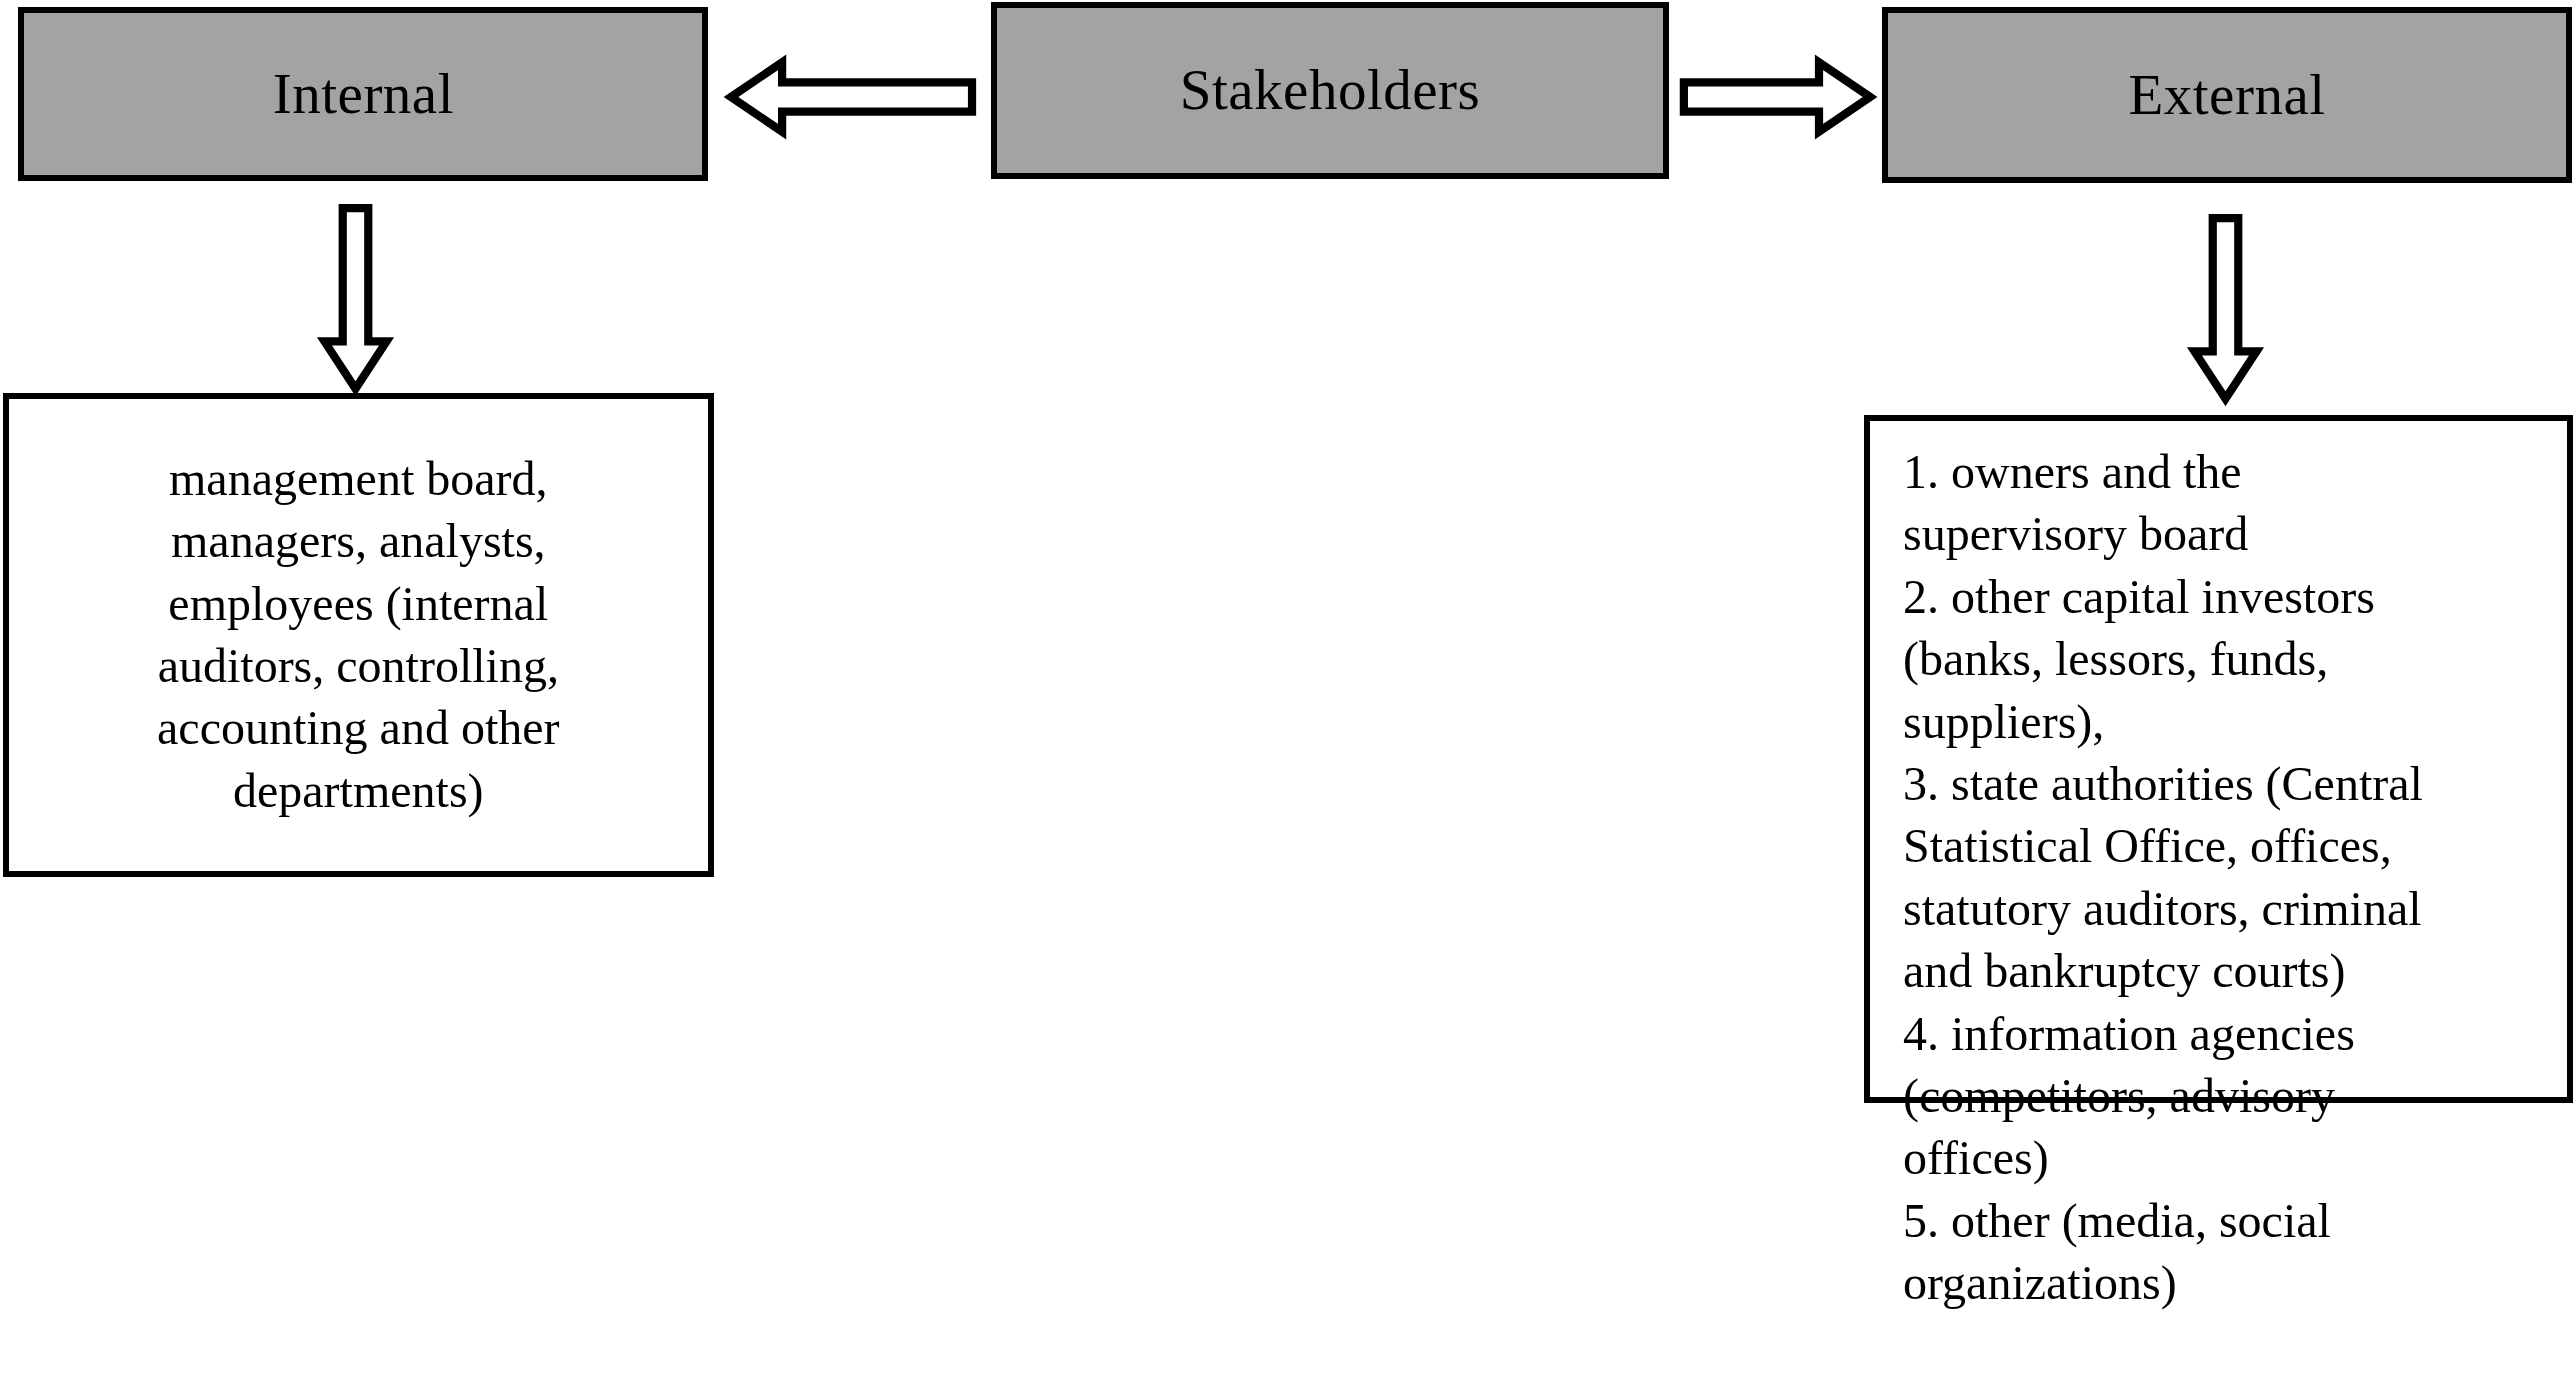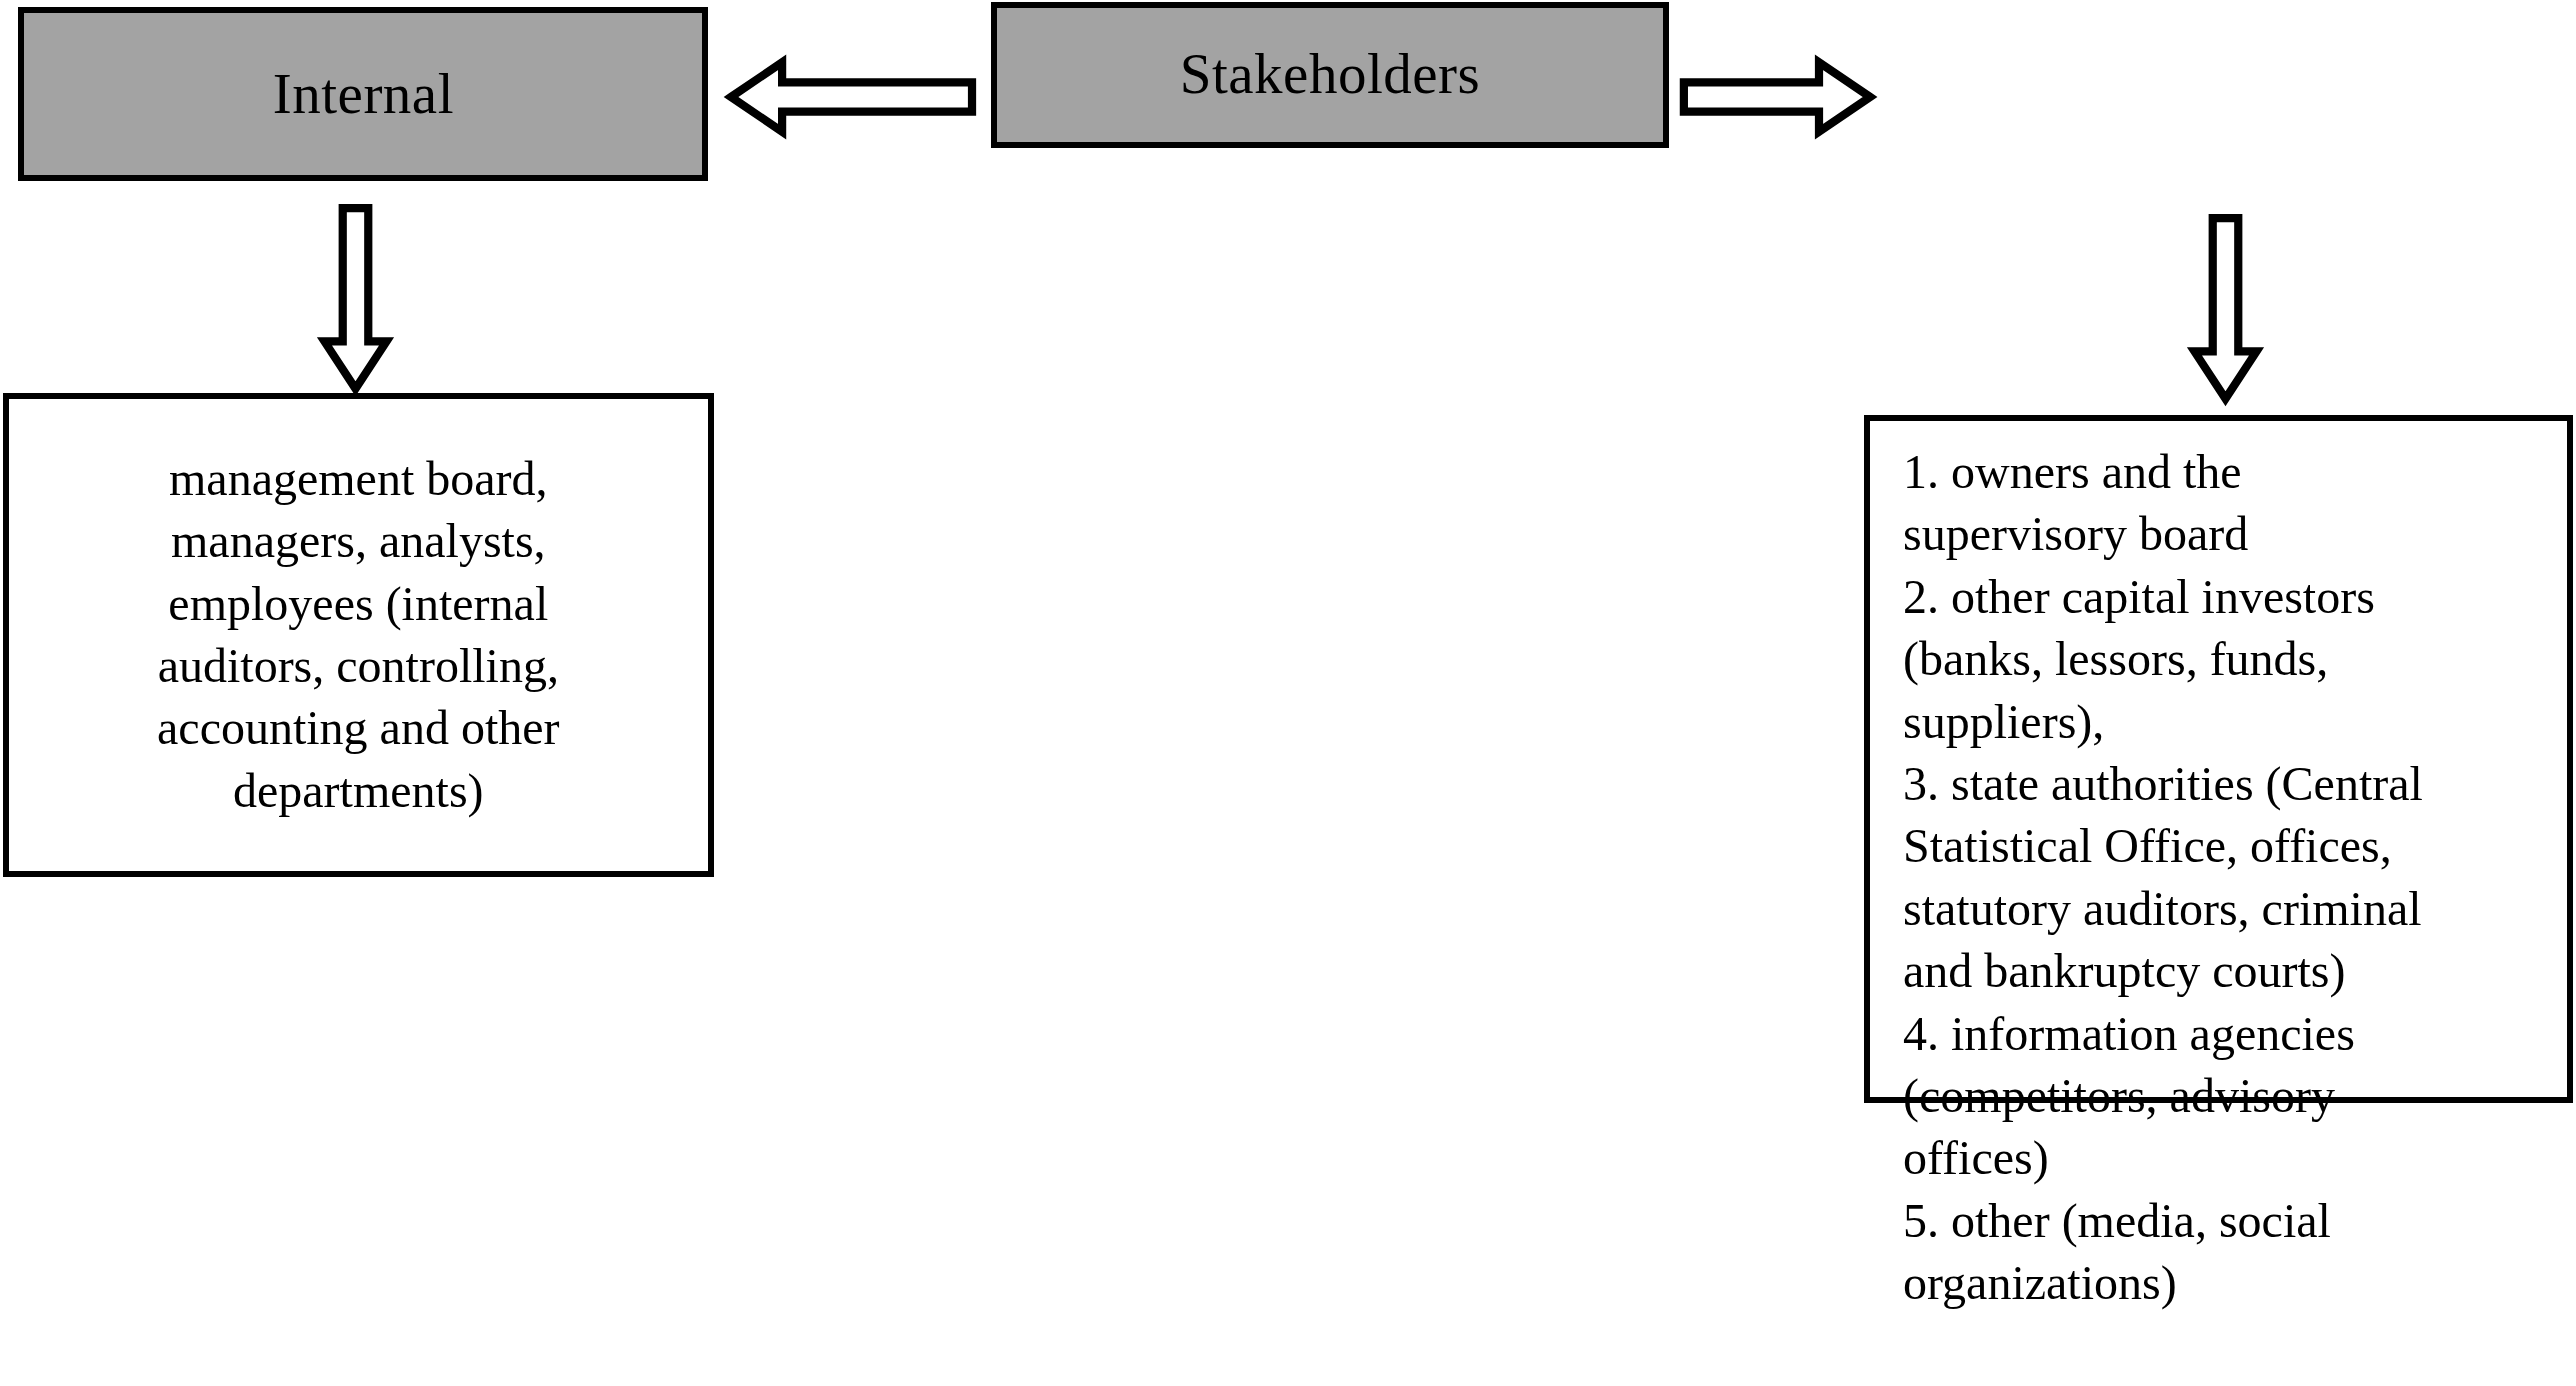--- a/index.html
+++ b/index.html
@@ -78,28 +78,31 @@
 <div id="canvas">
 
   <div class="node-box" id="internal-node" style="left:18.4px; top:7.3px; width:690px; height:174px;">
     <span class="node-title">Internal</span>
   </div>
 
   <svg class="arrow-svg" id="arrow-left" style="left:725px; top:55px;" width="253" height="84" viewBox="0 0 276 92">
     <polygon class="arrow-shape" points="6,46 62,8 62,30 270,30 270,62 62,62 62,84"></polygon>
   </svg>
 
-  <div class="node-box" id="stakeholders-node" style="left:991px; top:1.8px; width:678px; height:146px;">
+  <div class="node-box" id="stakeholders-node" style="left:991px; top:1.8px; width:678px; height:177px;">
     <span class="node-title">Stakeholders</span>
   </div>
 
   <svg class="arrow-svg" id="arrow-right" style="left:1678px; top:55px;" width="198" height="84" viewBox="0 0 216 92">
     <polygon class="arrow-shape" points="210,46 154,8 154,30 6,30 6,62 154,62 154,84"></polygon>
   </svg>
 
+  <div class="node-box" id="external-node" style="left:1882px; top:7.3px; width:690px; height:176px;">
+    <span class="node-title">External</span>
+  </div>
 
   <svg class="arrow-svg" id="arrow-down-internal" style="left:319px; top:202px;" width="73" height="193" viewBox="0 0 80 210">
     <polygon class="arrow-shape" points="40,204 6,152 26,152 26,6 54,6 54,152 74,152"></polygon>
   </svg>
 
   <svg class="arrow-svg" id="arrow-down-external" style="left:2189px; top:212px;" width="73" height="193" viewBox="0 0 80 210">
     <polygon class="arrow-shape" points="40,204 6,152 26,152 26,6 54,6 54,152 74,152"></polygon>
   </svg>
 
   <div class="detail-box" id="internal-detail-box" style="left:2.8px; top:393px; width:711px; height:484px;">

